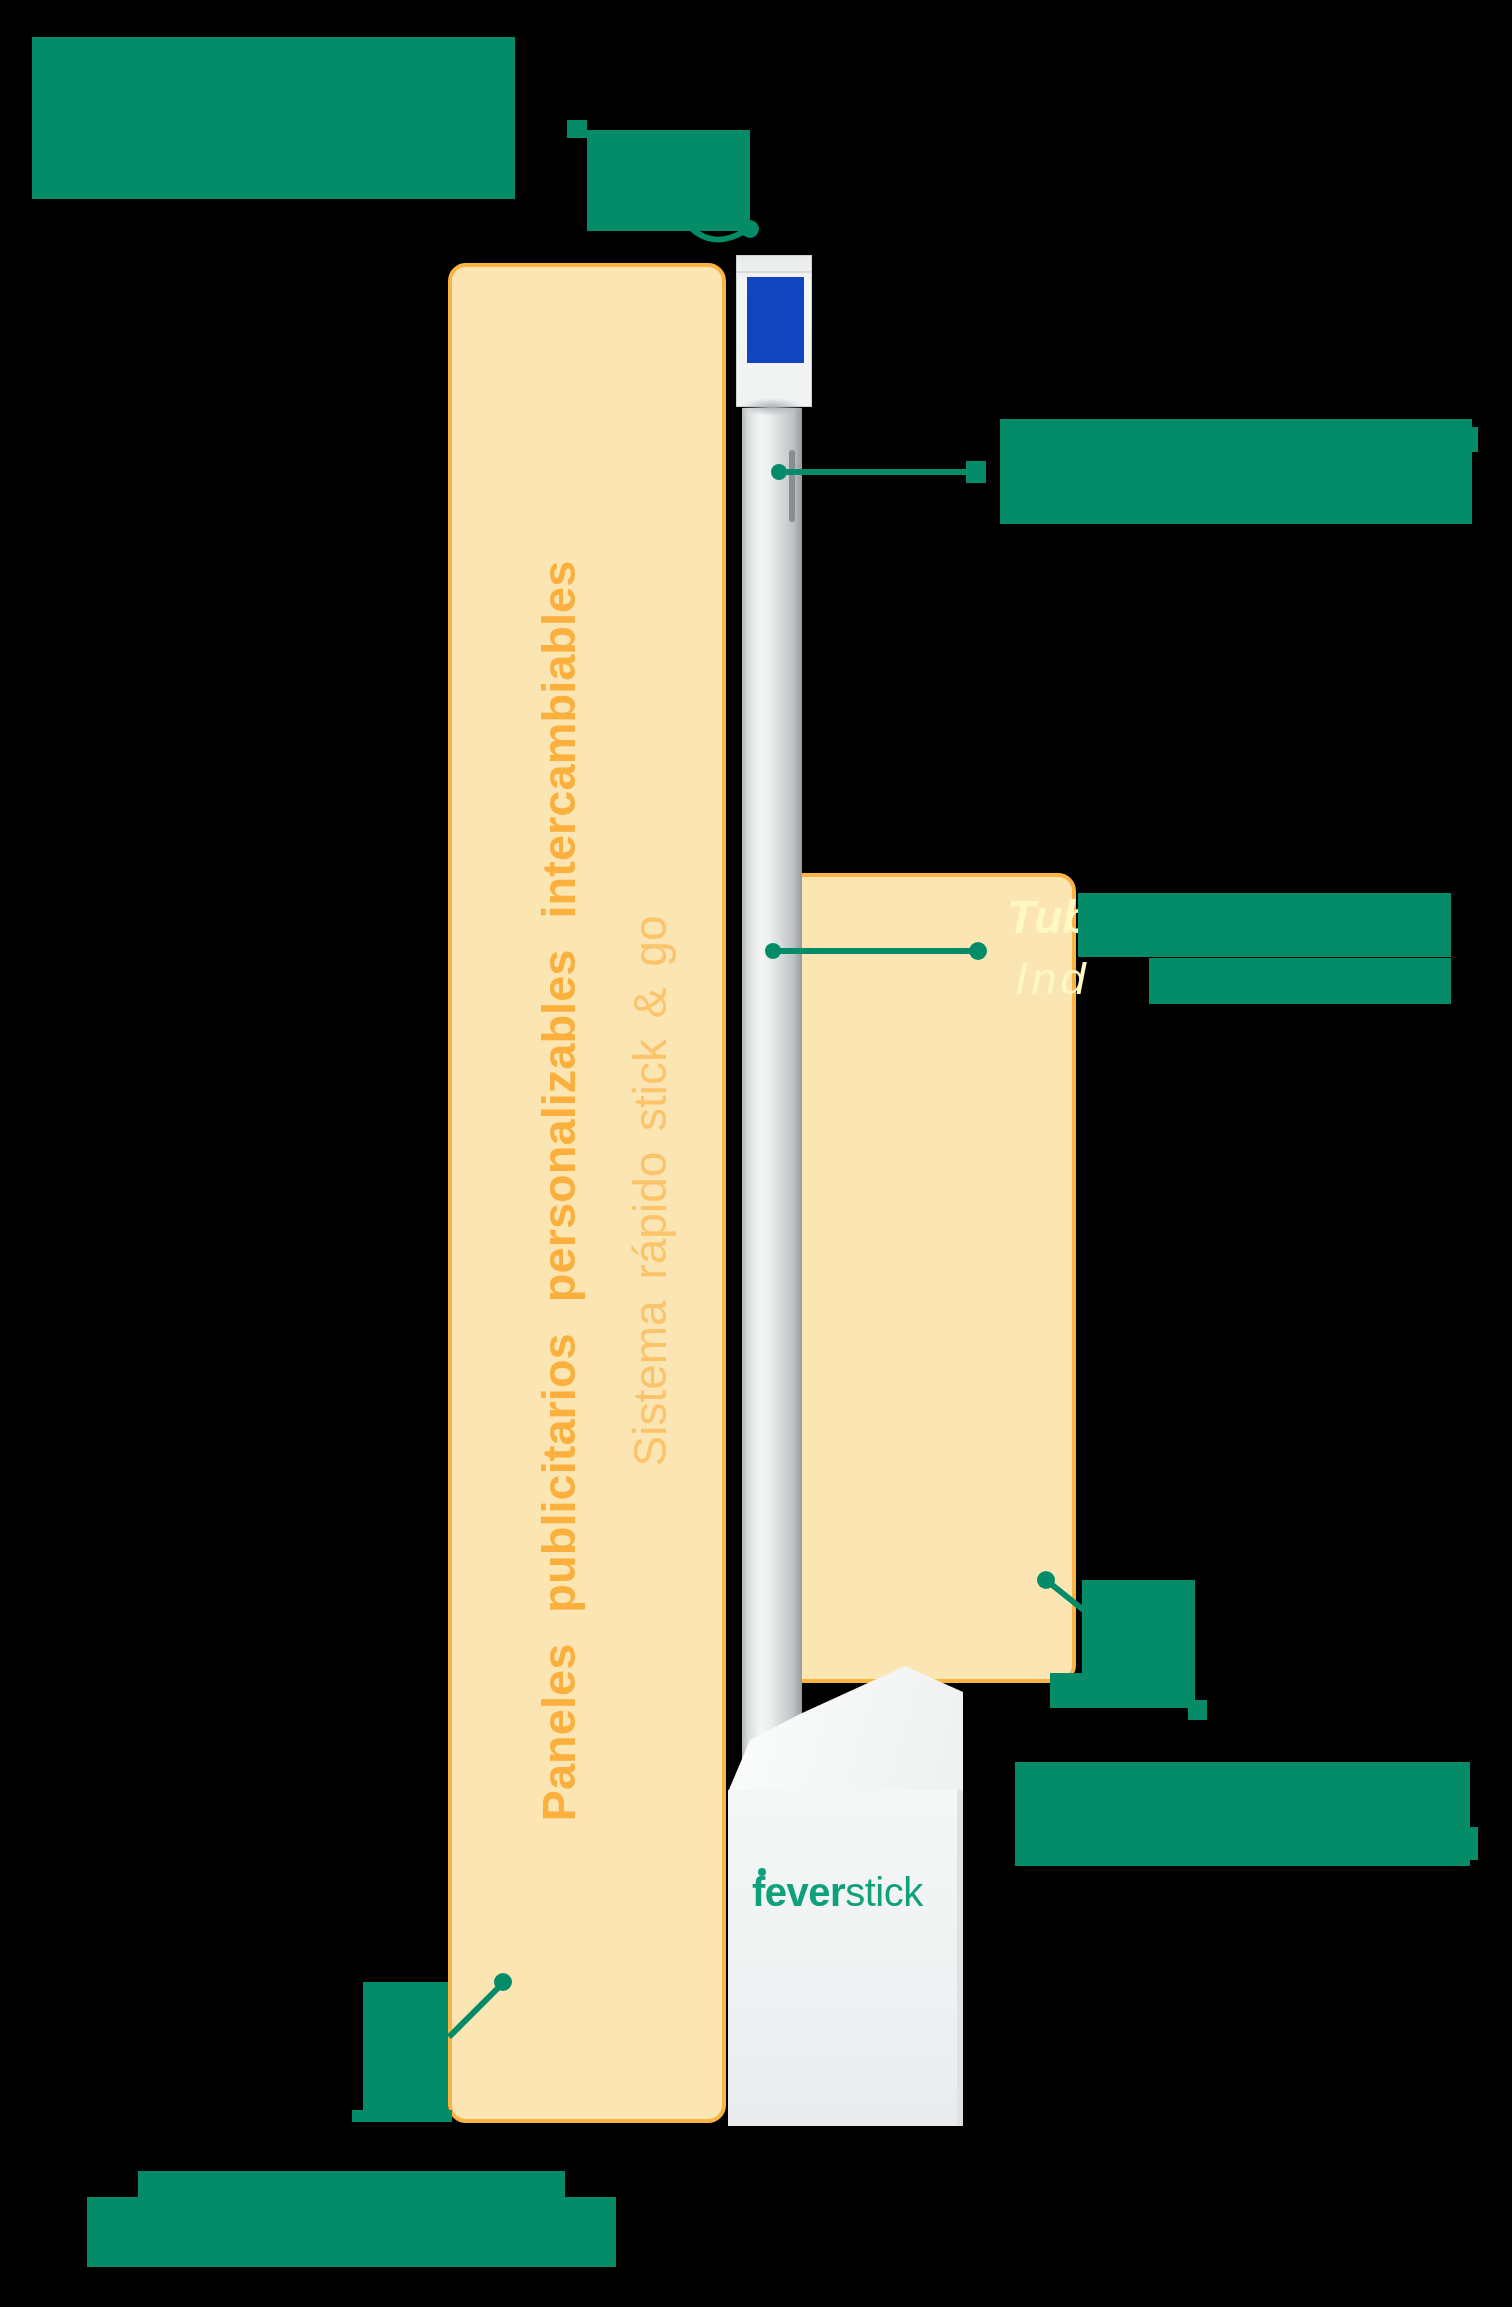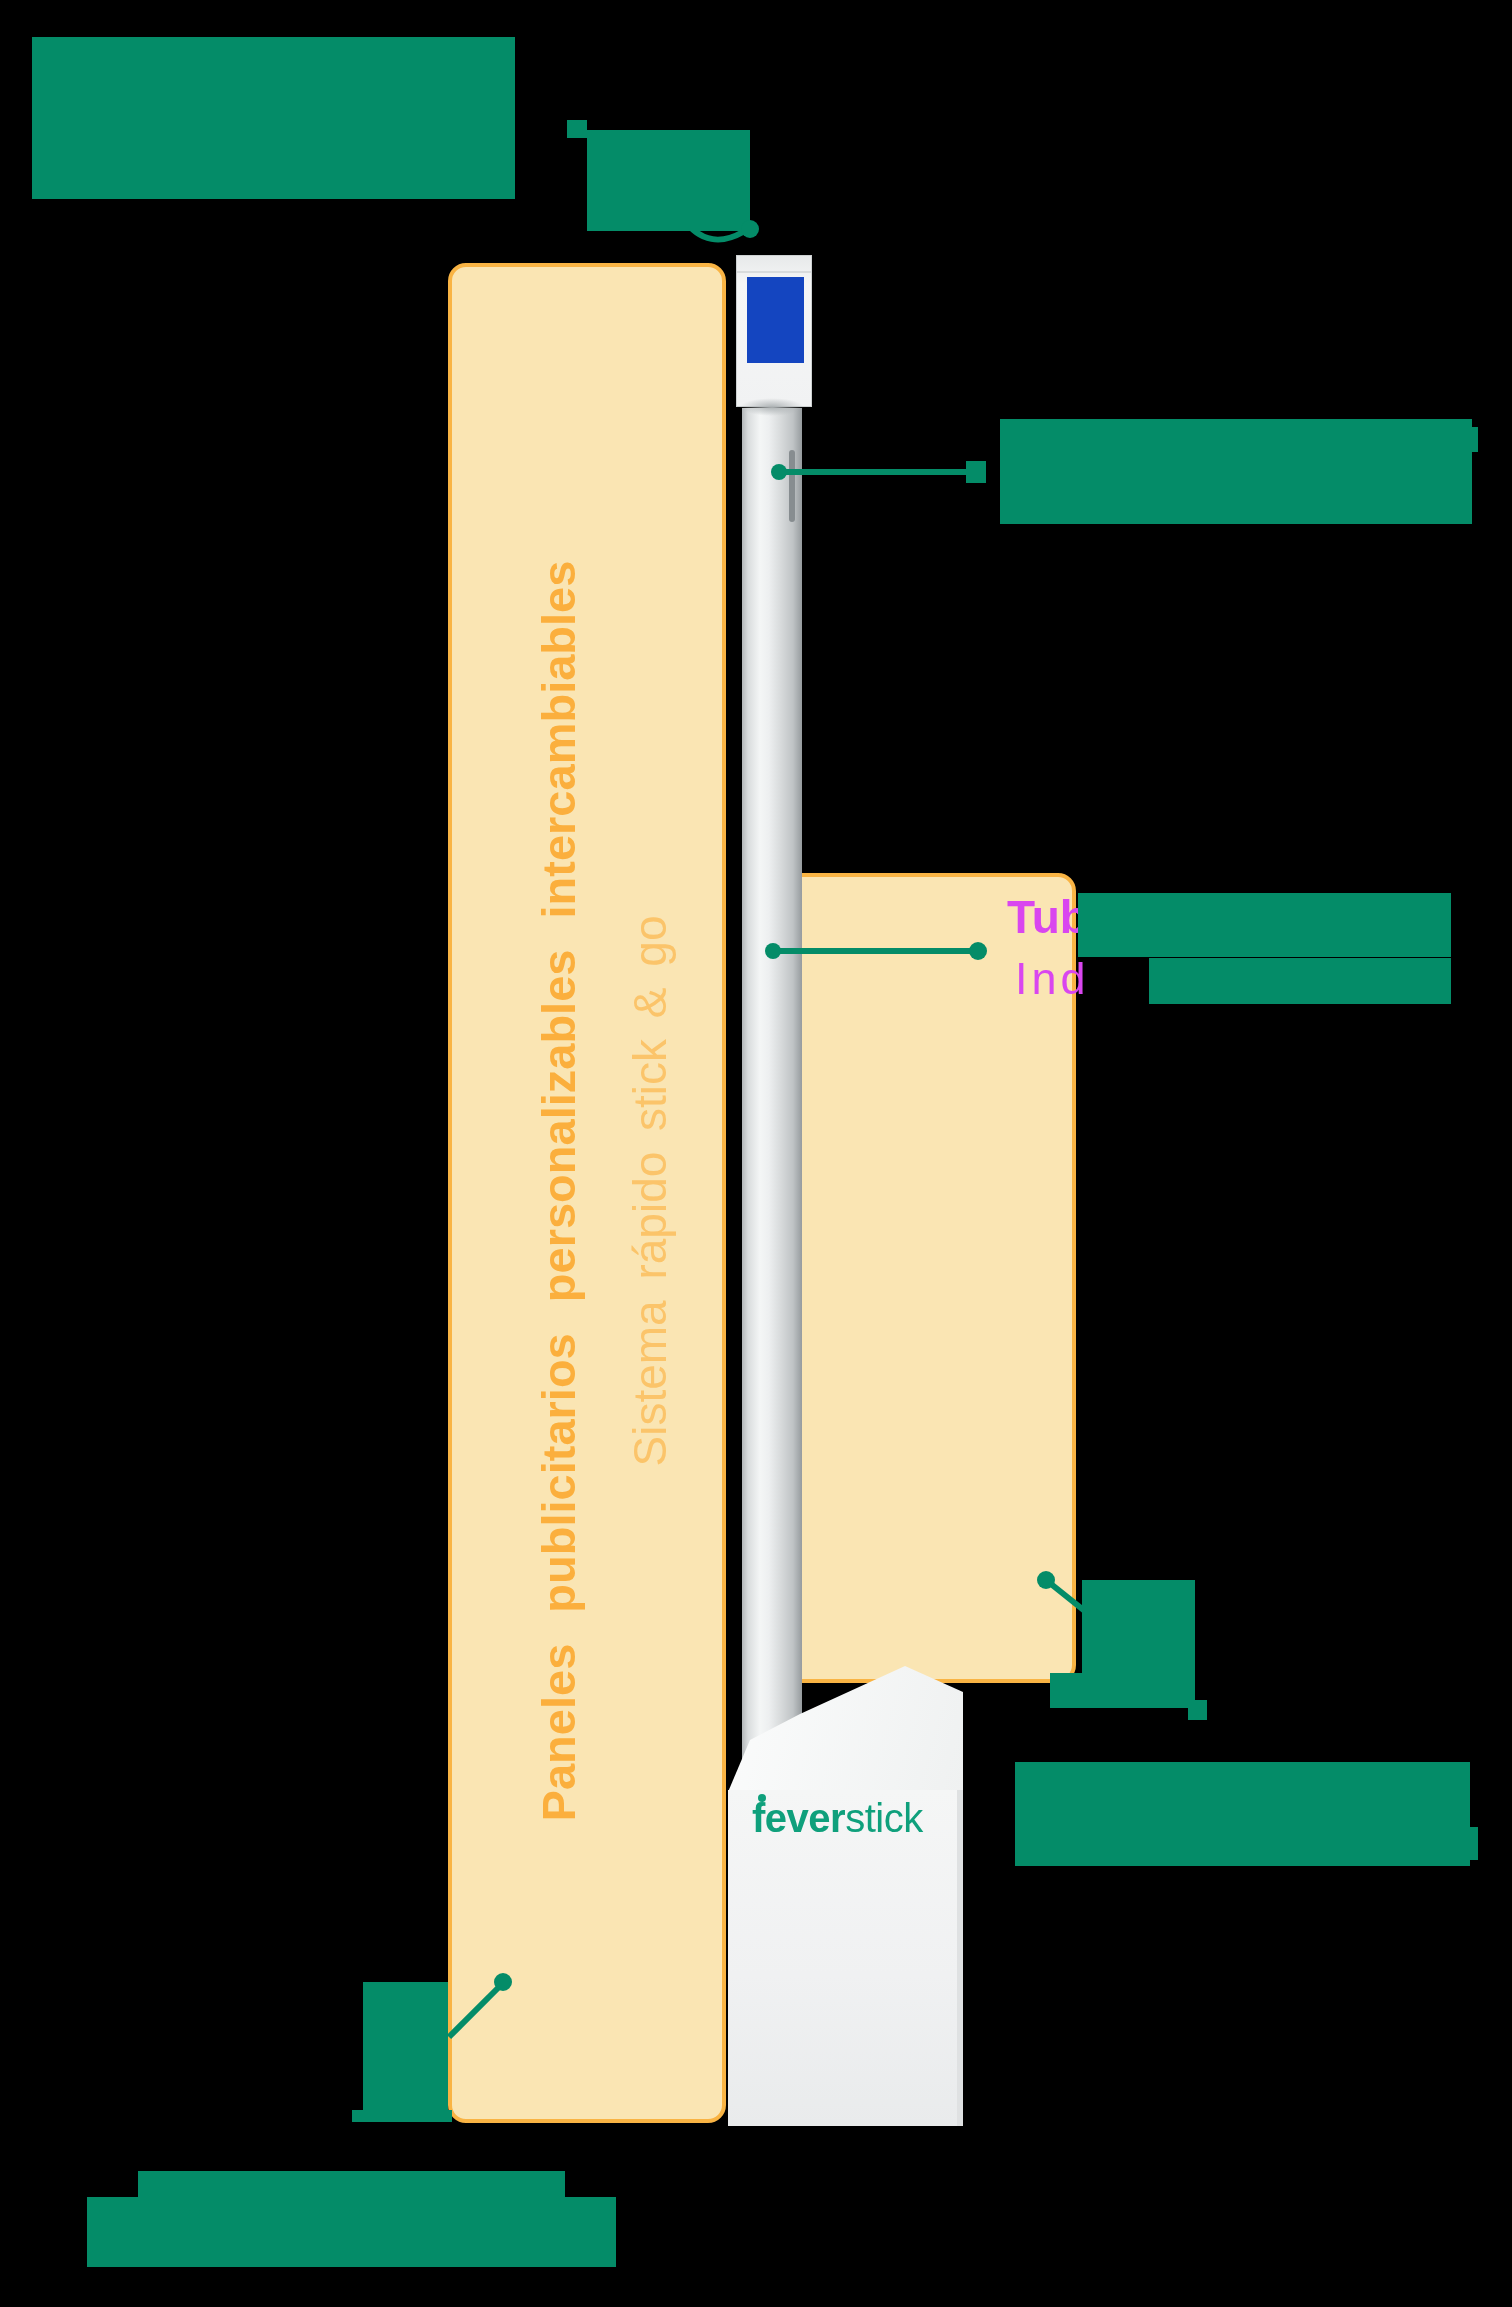--- a/index.html
+++ b/index.html
@@ -11,21 +11,21 @@
   .panel{position:absolute;background:#FAE5B3;border:4px solid #F9B444;border-radius:18px;box-sizing:border-box;}
   .vtext{position:absolute;transform:rotate(-90deg);transform-origin:0 0;text-align:center;white-space:nowrap;}
   .vt-bold{font-size:47px;font-weight:bold;color:#FBAF3D;word-spacing:18px;letter-spacing:0px;line-height:82px;}
   .vt-light{font-size:46px;font-weight:normal;color:#FBC46A;word-spacing:8px;line-height:80px;}
   .pole{position:absolute;background:linear-gradient(90deg,#B3B7B9 0%,#D9DCDD 10%,#F4F6F6 30%,#EDEFF0 45%,#D7DADB 65%,#BFC3C5 85%,#969B9E 100%);}
   .cap{position:absolute;background:linear-gradient(180deg,#E7E9EA 0%,#F5F6F6 18%,#F1F2F3 100%);border:1px solid #CDD1D2;box-sizing:border-box;}
   .bluesign{position:absolute;background:#1445C0;}
   .basetop{position:absolute;background:linear-gradient(105deg,#FBFCFC,#EFF1F1);
            clip-path:polygon(0px 126px,22px 74px,72px 48px,177px 0px,235px 26px,235px 126px);}
   .basefront{position:absolute;background:linear-gradient(180deg,#F5F6F6 0%,#F0F1F2 55%,#E9EBEC 100%);}
-  .fragment{position:absolute;color:#d946ef;white-space:nowrap;}
+  .fragment{position:absolute;color:#fef9c3;white-space:nowrap;font-style:italic;}
   .logo{position:absolute;color:#0FA07C;font-size:40px;letter-spacing:-0.5px;white-space:nowrap;}
   .logo .b{font-weight:bold;}
   .logo .l{font-weight:normal;}
   .fdot{position:absolute;width:8px;height:8px;border-radius:50%;background:#0FA07C;}
   svg.overlay{position:absolute;left:0;top:0;pointer-events:none;}
 </style>
 </head>
 <body>
 
 <div id="canvas">
@@ -41,21 +41,21 @@
 
   <div class="cap" style="left:736px;top:255px;width:76px;height:152px;">
     <div style="position:absolute;left:0;top:15px;width:100%;height:2px;background:#D8DBDC;"></div>
   </div>
   <div class="bluesign" style="left:747px;top:277px;width:57px;height:86px;"></div>
   <div class="abs" style="left:740px;top:398px;width:64px;height:18px;background:radial-gradient(ellipse at center,#AEB3B5 0%,rgba(174,179,181,0) 70%);"></div>
 
   <div class="basetop" style="left:728px;top:1666px;width:235px;height:126px;"></div>
   <div class="basefront" style="left:728px;top:1790px;width:235px;height:336px;"></div>
   <div class="abs" style="left:957px;top:1790px;width:6px;height:336px;background:#DFE1E2;"></div>
-  <div class="logo" style="left:752px;top:1796px;">
+  <div class="logo" style="left:752px;top:1870px;">
     <span class="fdot" style="left:6px;top:-2px;"></span>
     <span class="b">fever</span><span class="l">stick</span>
   </div>
 
   <svg class="overlay" width="1512" height="2307" viewBox="0 0 1512 2307">
     <path d="M 683,218 C 700,243 722,244 743,232" fill="none" stroke="#048C68" stroke-width="6"></path>
     <line x1="1046" y1="1580" x2="1086" y2="1612" stroke="#048C68" stroke-width="6"></line>
     <line x1="503" y1="1983" x2="449" y2="2037" stroke="#048C68" stroke-width="6"></line>
   </svg>
 

